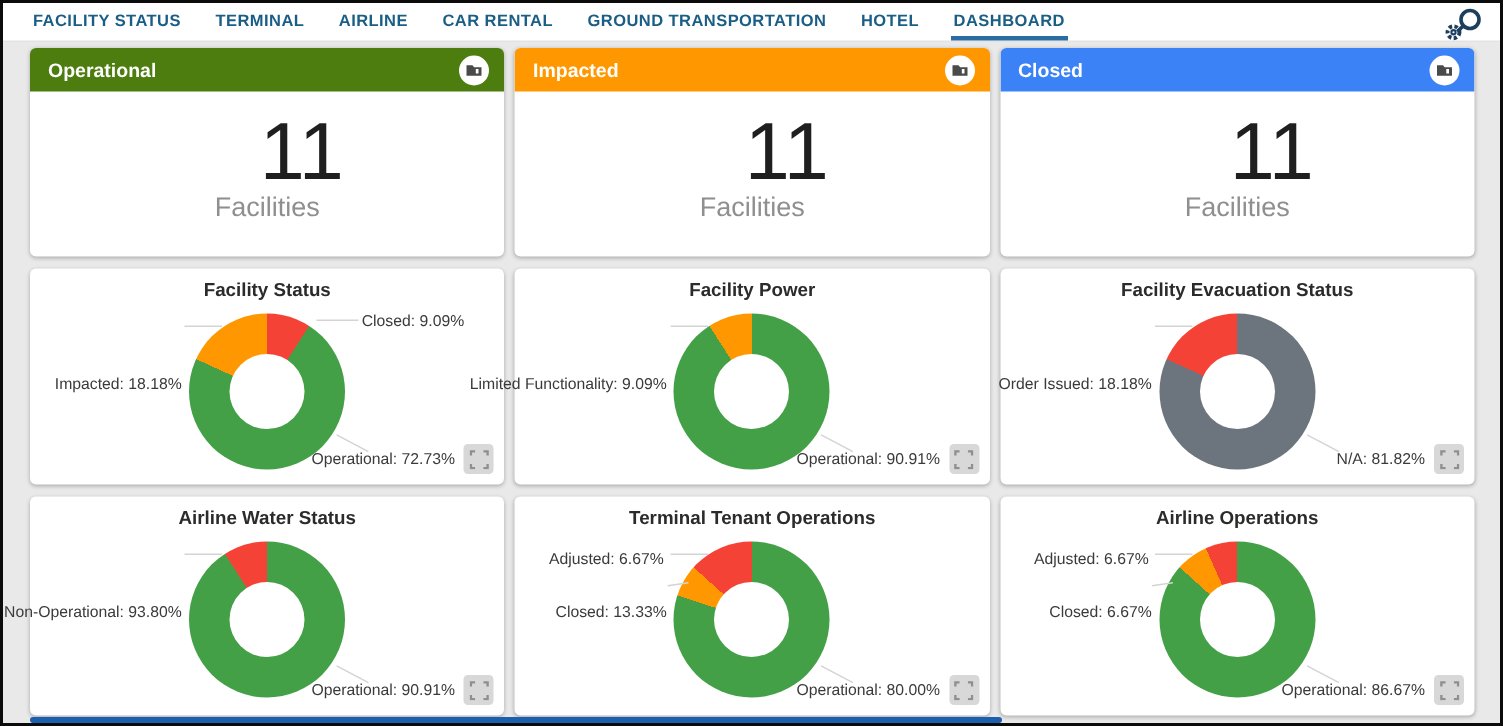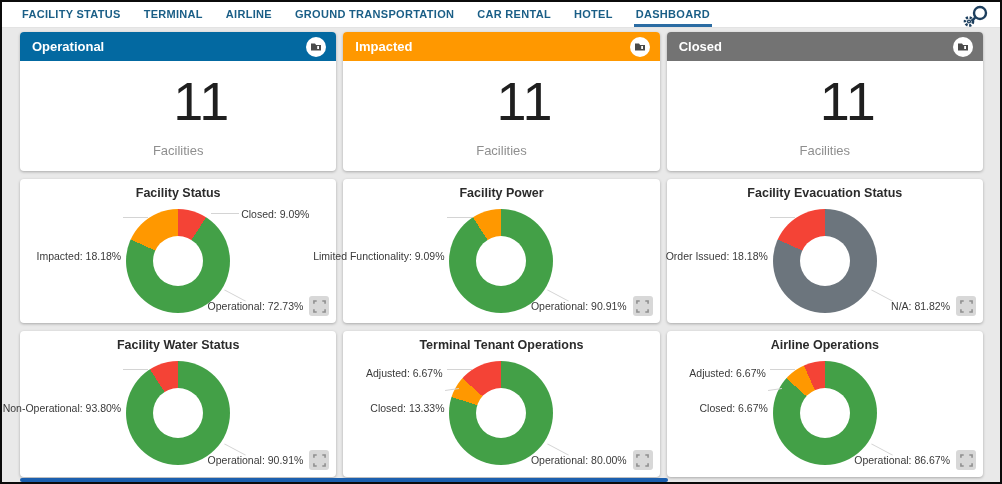--- a/index.html
+++ b/index.html
@@ -45,21 +45,21 @@
     padding:0 10px 0 12px; color:#fff;
     font-size:13px; font-weight:bold;
   }
   .sum-icon-circle {
     margin-left:auto; width:20px; height:20px; background:#fff;
     border-radius:50%; display:flex; align-items:center; justify-content:center;
     cursor:pointer;
   }
   .sum-body { text-align:center; }
   .sum-count { font-size:54px; font-weight:300; color:#1f1f1f; line-height:1; margin-top:13px;padding-left:46px; }
-  .sum-unit  { font-size:13px; color:#8f8f8f; margin-top:15px; }
+  .sum-unit  { font-size:18px; color:#8f8f8f; }
 
   
   .chart-card {
     height:144px; background:#fff; border-radius:4px;
     box-shadow:0 1px 3px rgba(0,0,0,.28); position:relative;
   }
   .row-3 .chart-card { height:146px; }
   .chart-title {
     text-align:center; font-size:12.5px; font-weight:bold; color:#2b2b2b; padding-top:7px;
   }
@@ -93,42 +93,42 @@
     background:#1b5fae; border-radius:2px; cursor:grab;
   }
 </style>
 </head>
 <body>
 
 <div class="navbar">
   <div class="nav-tab">FACILITY STATUS</div>
   <div class="nav-tab">TERMINAL</div>
   <div class="nav-tab">AIRLINE</div>
+  <div class="nav-tab">CAR RENTAL</div>
   <div class="nav-tab">GROUND TRANSPORTATION</div>
-  <div class="nav-tab">CAR RENTAL</div>
   <div class="nav-tab">HOTEL</div>
   <div class="nav-tab active">DASHBOARD</div>
 </div>
 <div class="search-gear">
   <svg width="32" height="26" viewBox="0 0 32 26">
     <g stroke="#1d3f5e" fill="none">
       <circle cx="20" cy="9" r="6" stroke-width="2.4"></circle>
       <line x1="15.2" y1="13.6" x2="11.5" y2="17" stroke-width="2.4"></line>
       <circle cx="9" cy="17.5" r="4" stroke-width="2.6" stroke-dasharray="2.2 1.6"></circle>
       <circle cx="9" cy="17.5" r="1.4" stroke-width="1.4"></circle>
     </g>
   </svg>
 </div>
 
 <div class="content">
 
   <div class="row">
 
     <div class="summary-card">
-      <div class="sum-header" style="background: #0369a1;">
+      <div class="sum-header" style="background: #4d7c0f;">
         <span>Operational</span>
         <span class="sum-icon-circle">
           <svg width="12" height="11" viewBox="0 0 12 11">
               <path d="M1 2.5 h4 l1.1 1.4 H11 V9.5 H1 z" fill="#4a4a4a"></path>
               <rect x="7.2" y="5" width="1.8" height="3" fill="#ffffff"></rect>
             </svg>
         </span>
       </div>
       <div class="sum-body">
         <div class="sum-count">11</div>
@@ -146,21 +146,21 @@
             </svg>
         </span>
       </div>
       <div class="sum-body">
         <div class="sum-count">11</div>
         <div class="sum-unit">Facilities</div>
       </div>
     </div>
 
     <div class="summary-card">
-      <div class="sum-header" style="background: #737373;">
+      <div class="sum-header" style="background: #3b82f6;">
         <span>Closed</span>
         <span class="sum-icon-circle">
           <svg width="12" height="11" viewBox="0 0 12 11">
               <path d="M1 2.5 h4 l1.1 1.4 H11 V9.5 H1 z" fill="#4a4a4a"></path>
               <rect x="7.2" y="5" width="1.8" height="3" fill="#ffffff"></rect>
             </svg>
         </span>
       </div>
       <div class="sum-body">
         <div class="sum-count">11</div>
@@ -223,21 +223,21 @@
       </button>
     <div class="dlabel right2">N/A: 81.82%</div>
         <div class="dline line-right2"></div>
         <div class="dlabel left1">Order Issued: 18.18%</div>
         <div class="dline line-left1"></div>
       </div>
   </div>
 
   <div class="row row-3">
     <div class="chart-card">
-      <div class="chart-title">Facility Water Status</div>
+      <div class="chart-title">Airline Water Status</div>
       <div class="donut" style="background: conic-gradient(rgb(67, 160, 71) 0deg, rgb(67, 160, 71) 327.28deg, rgb(244, 67, 54) 327.28deg, rgb(244, 67, 54) 360deg);"></div>
       <button class="expand-btn">
         <svg width="13" height="13" viewBox="0 0 14 14">
             <g stroke="#8f8f8f" stroke-width="1.7" fill="none">
               <path d="M1 4 V1 H4"></path>
               <path d="M10 1 H13 V4"></path>
               <path d="M13 10 V13 H10"></path>
               <path d="M4 13 H1 V10"></path>
             </g>
           </svg>

